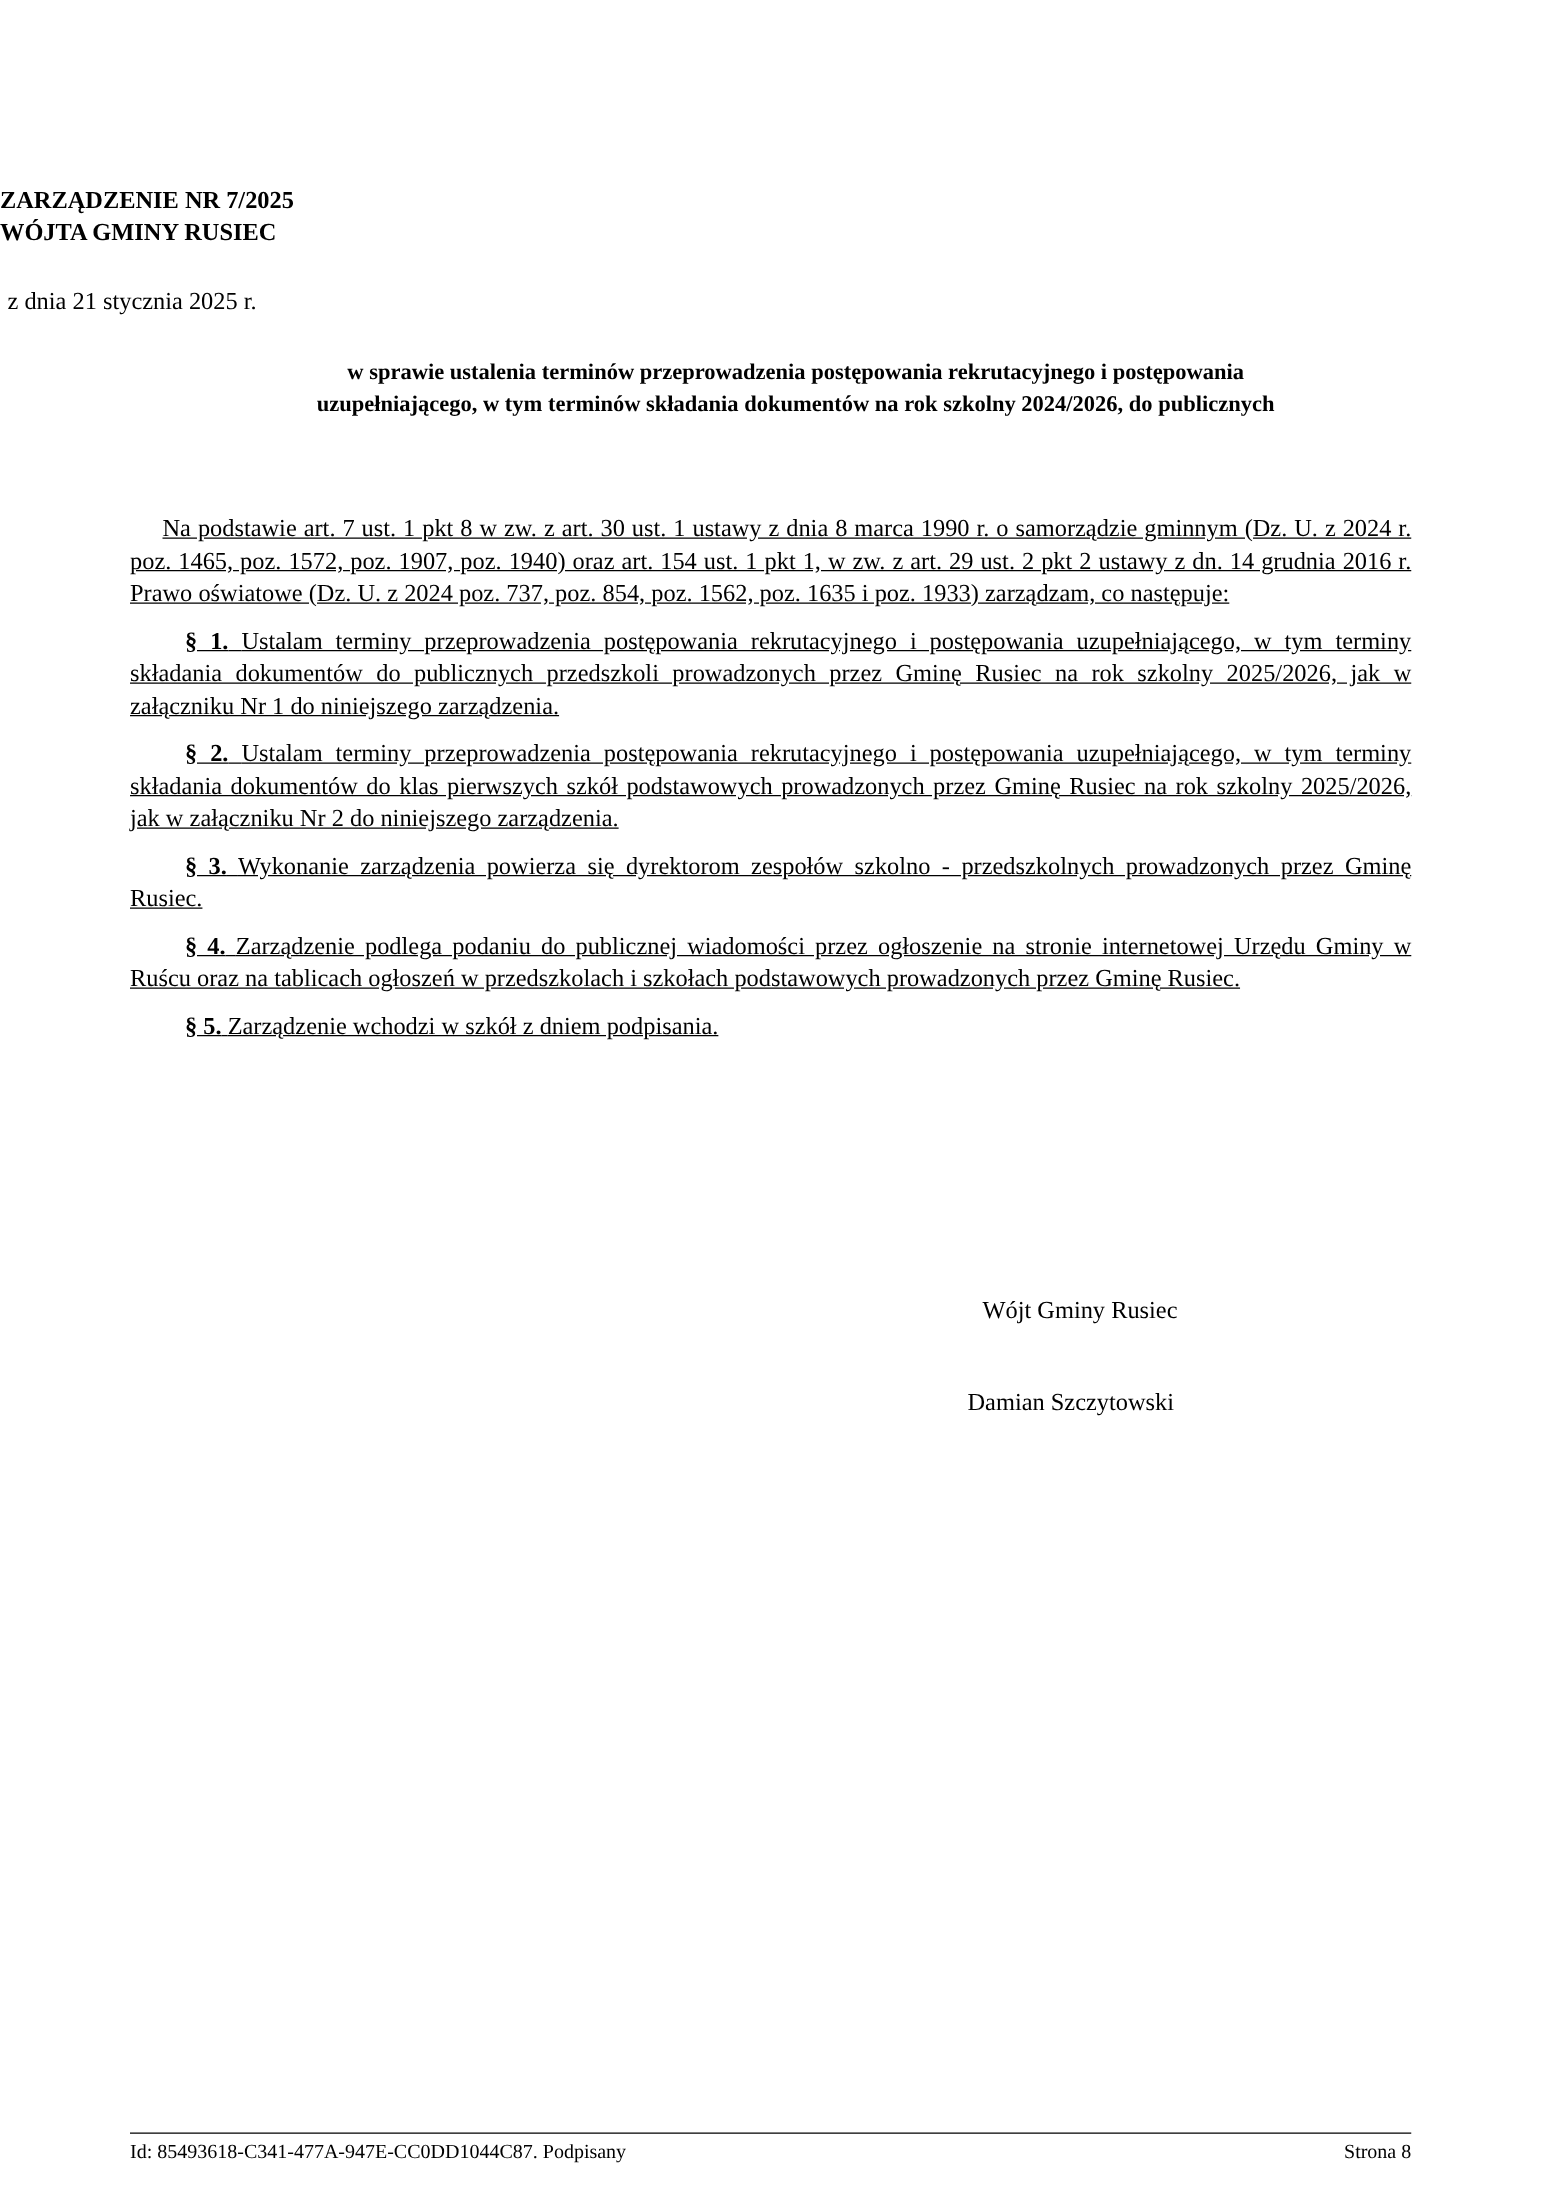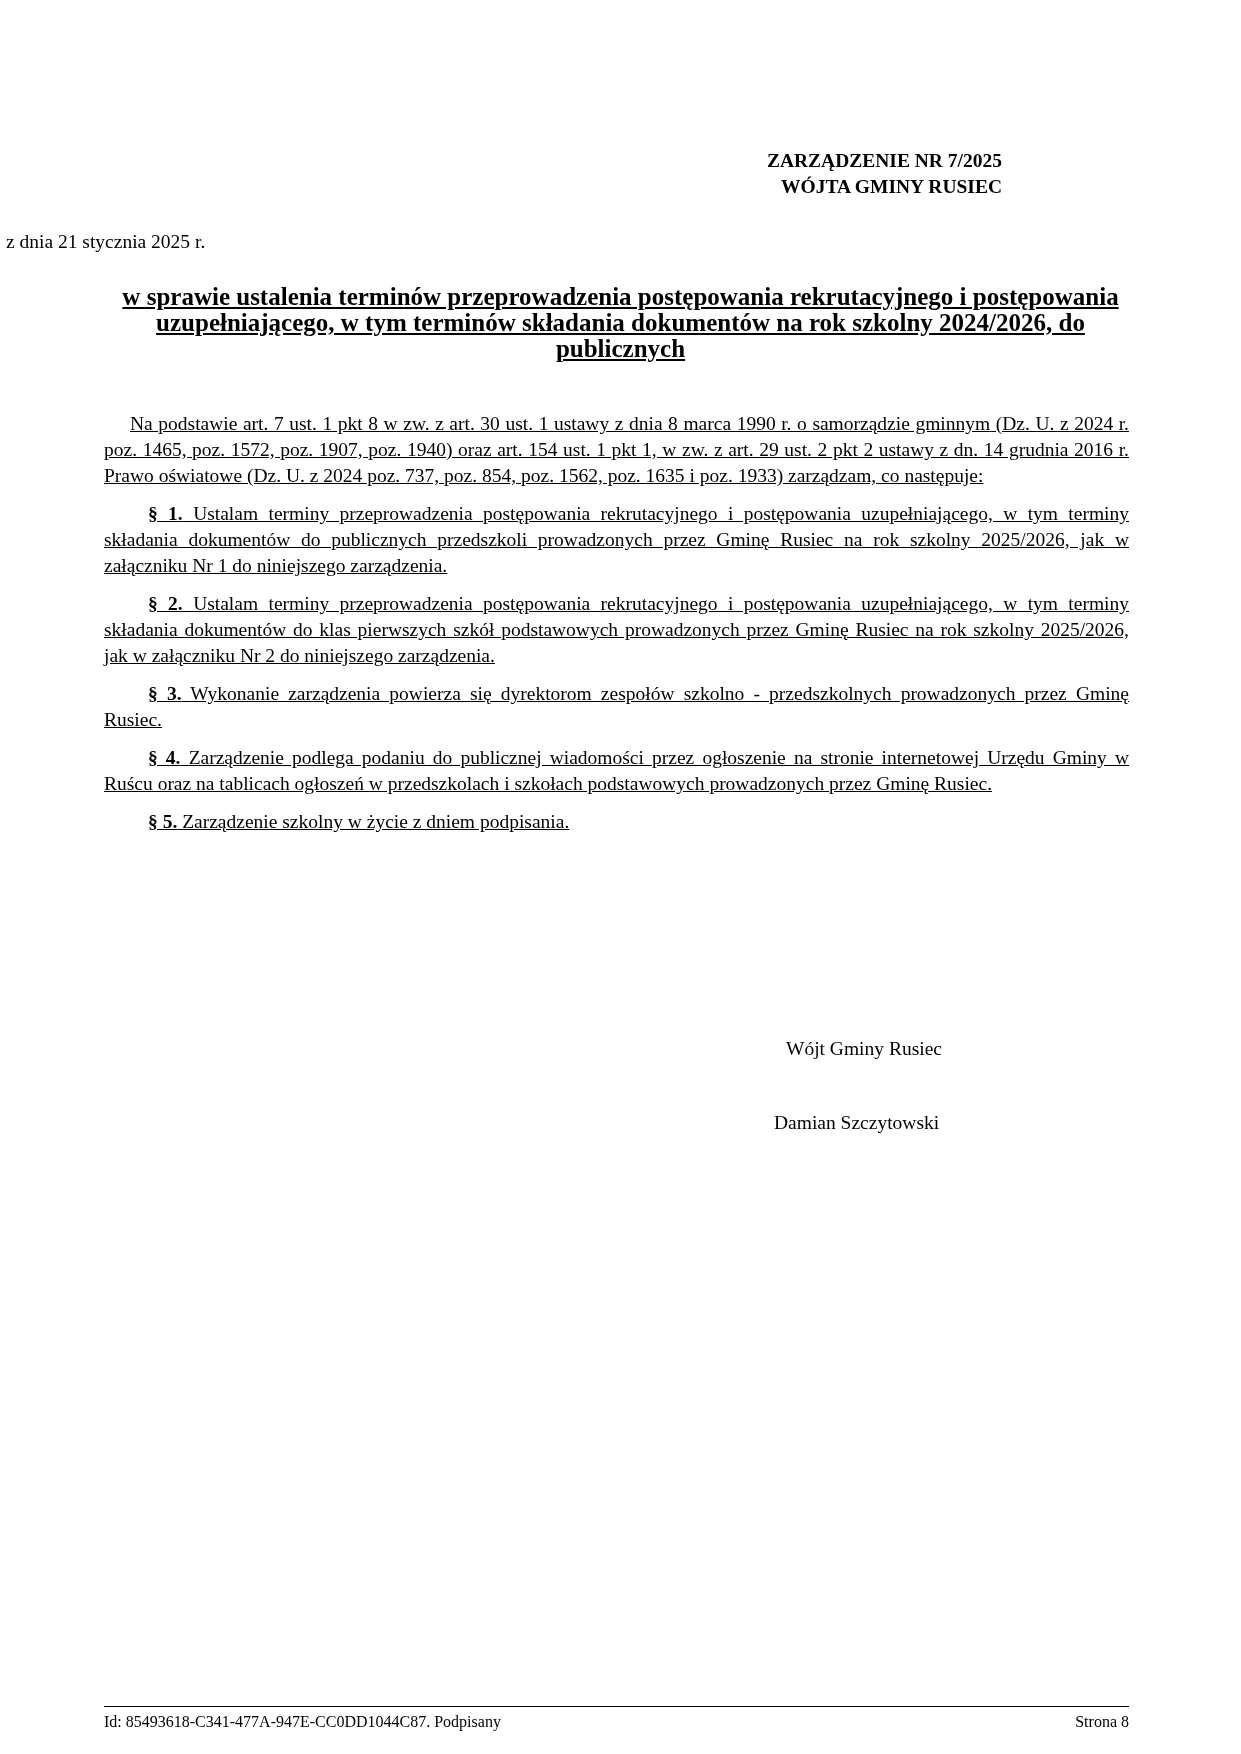--- a/index.html
+++ b/index.html
@@ -4,29 +4,29 @@
   <style>
     html, body { margin: 0; padding: 0; background: #ffffff; }
     body {
       width: 1241px; height: 1754px; position: relative; overflow: hidden;
       font-family: "Liberation Serif", "DejaVu Serif", serif;
       color: #000;
     }
     .page { position: absolute; left: 0; top: 0; width: 1241px; height: 1754px; }
     .title {
       position: absolute; left: 0; width: 1002px; top: 148px;
-      font-weight: bold; font-size: 19.5px; line-height: 26px; text-align: right;
+      font-weight: bold; font-size: 19.5px; line-height: 26px; text-align: left;
     }
     .date {
       position: absolute; left: 6px; width: 1241px; top: 229px;
       font-size: 19.5px; line-height: 26px; text-align: left;
     }
     .subject {
-      position: absolute; left: 112px; width: 1017px; top: 284px;
-      font-weight: bold; font-size: 25px; line-height: 26px; text-align: center; text-decoration: underline;
+      position: absolute; left: 128px; width: 1017px; top: 284px;
+      font-weight: bold; font-size: 18px; line-height: 26px; text-align: center;
     }
     .body-text {
       position: absolute; left: 104px; width: 1025px; top: 411px;
       font-size: 19.5px; line-height: 26px; text-align: justify; text-decoration: underline;
     }
     .body-text p { margin: 0 0 12px 0; text-indent: 28px; }
     .body-text p.par { text-indent: 44px; }
     .body-text p.preamble { text-indent: 26px; margin-bottom: 12px; }
     .par-num { font-weight: bold; }
     .sign-role {
@@ -81,21 +81,21 @@
     <p class="par">
       <span class="par-num">§ 3.</span>
       <span>Wykonanie zarządzenia powierza się dyrektorom zespołów szkolno - przedszkolnych prowadzonych przez Gminę Rusiec.</span>
     </p>
     <p class="par">
       <span class="par-num">§ 4.</span>
       <span>Zarządzenie podlega podaniu do publicznej wiadomości przez ogłoszenie na stronie internetowej Urzędu Gminy w Ruścu oraz na tablicach ogłoszeń w przedszkolach i szkołach podstawowych prowadzonych przez Gminę Rusiec.</span>
     </p>
     <p class="par">
       <span class="par-num">§ 5.</span>
-      <span>Zarządzenie szkolny w życie z dniem podpisania.</span>
+      <span>Zarządzenie wchodzi w szkół z dniem podpisania.</span>
     </p>
   </div>
 
   <div class="sign-role">Wójt Gminy Rusiec</div>
   <div class="sign-name">Damian Szczytowski</div>
 
   <div class="footer-rule"></div>
   <div class="footer-id">Id: 85493618-C341-477A-947E-CC0DD1044C87. Podpisany</div>
   <div class="footer-page">Strona 8</div>
 

